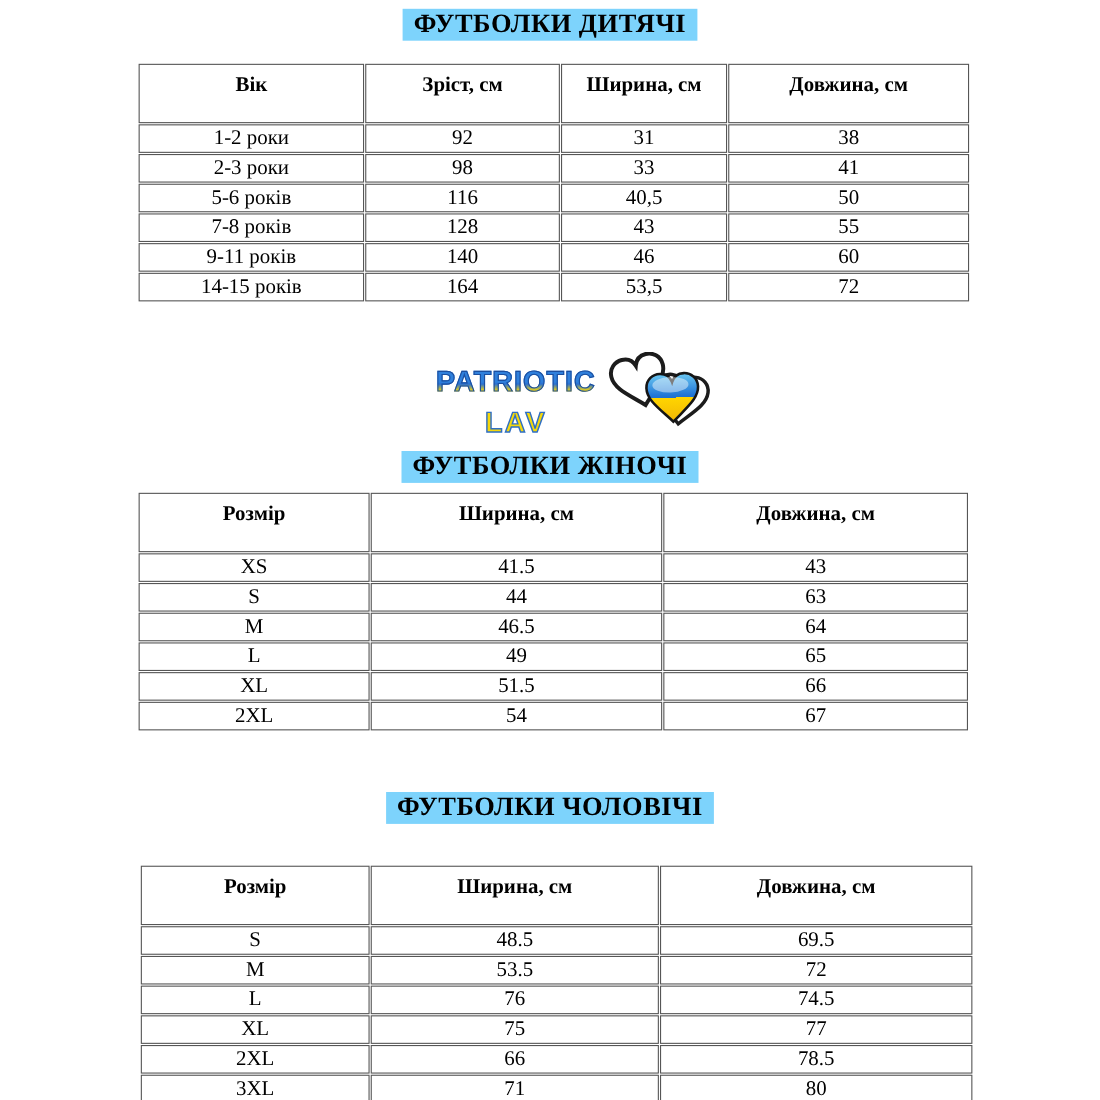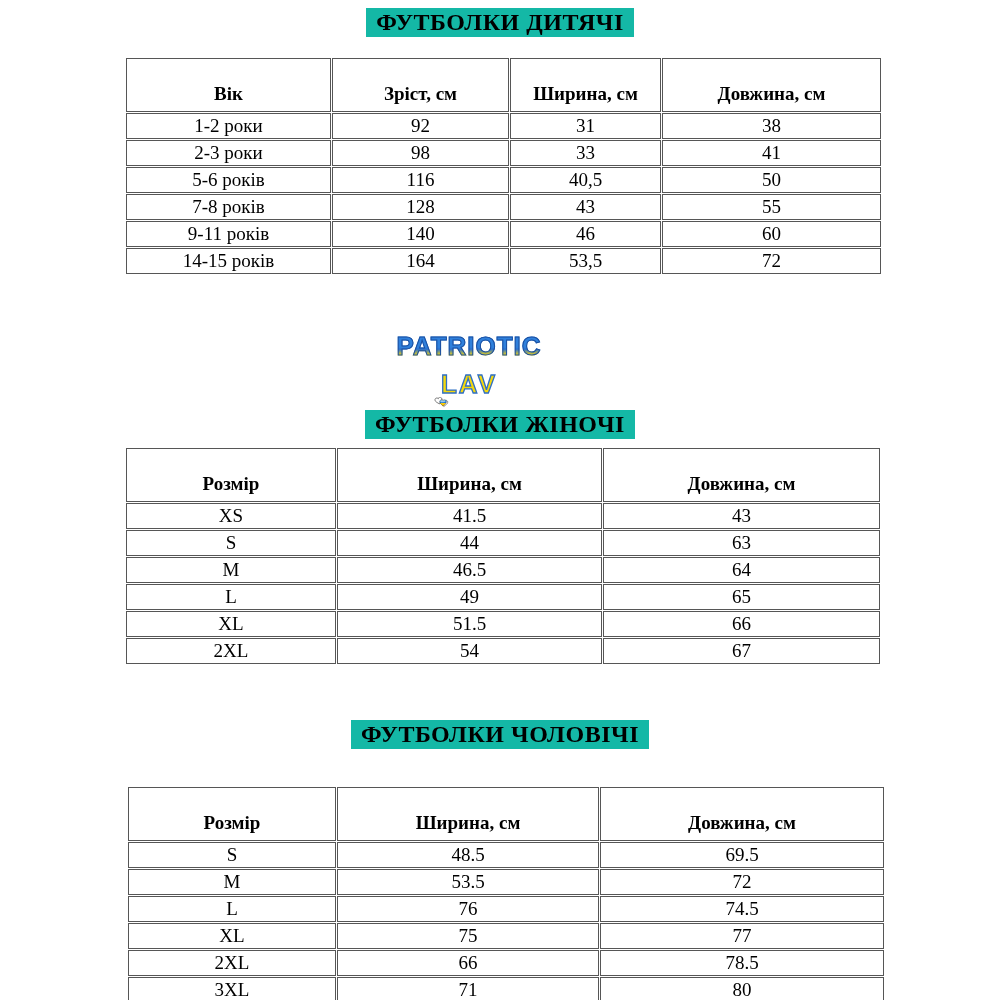--- a/index.html
+++ b/index.html
@@ -16,21 +16,21 @@
   
   .section-title {
     position: absolute;
     left: 0;
     width: 100%;
     text-align: center;
     margin: 0;
   }
   .section-title span {
     display: inline-block;
-    background: #14b8a6;
+    background: #7dd3fc;
     padding: 1px 10px;
     font-size: 24px;
     font-weight: 700;
     letter-spacing: 0.5px;
     white-space: nowrap;
   }
   #title-1 { top: 8px; }
   #title-2 { top: 410px; }
   #title-3 { top: 720px; }
 
@@ -48,42 +48,41 @@
     text-align: center;
     box-sizing: border-box;
     font-size: 19px;
     line-height: 22px;
     overflow: hidden;
     white-space: nowrap;
   }
   .size-table th {
     height: 54px;
     vertical-align: top;
-    padding-top: 24px;
+    padding-top: 8px;
     font-weight: 700;
   }
   .size-table td {
     height: 24px;
     vertical-align: middle;
     font-weight: 400;
   }
   #table-1 { left: 125px; top: 57px;  width: 752px; }
   #table-2 { left: 125px; top: 447px; width: 752px; }
   #table-3 { left: 127px; top: 786px; width: 754px; }
 
   
   .logo {
     position: absolute;
     left: 388px;
     top: 320px;
     width: 290px;
     height: 90px;
     display: flex;
     align-items: flex-start;
-    flex-direction: column;
   }
   .logo-text {
     width: 162px;
     text-align: center;
     font-family: "Liberation Sans", sans-serif;
     font-weight: 700;
     padding-top: 13px;
   }
   .logo-line1 {
     font-size: 26px;

